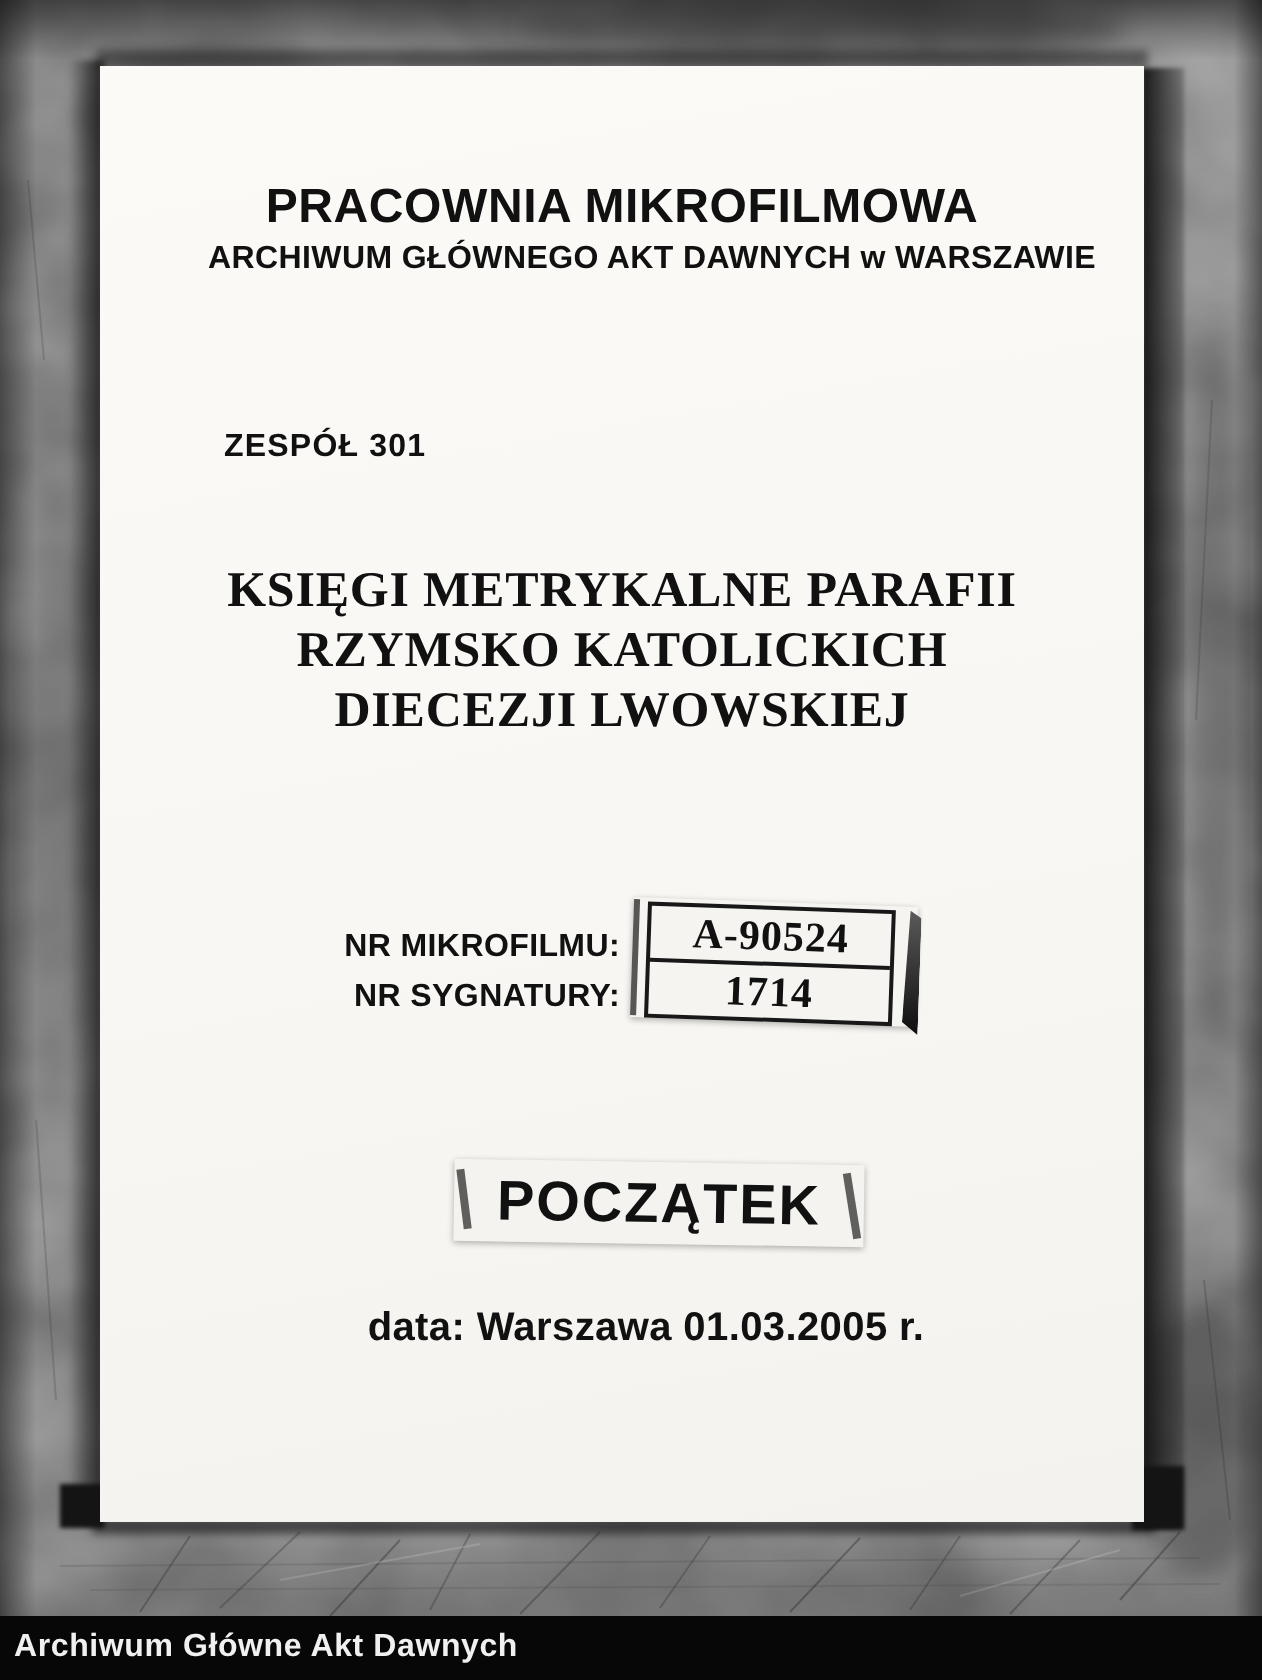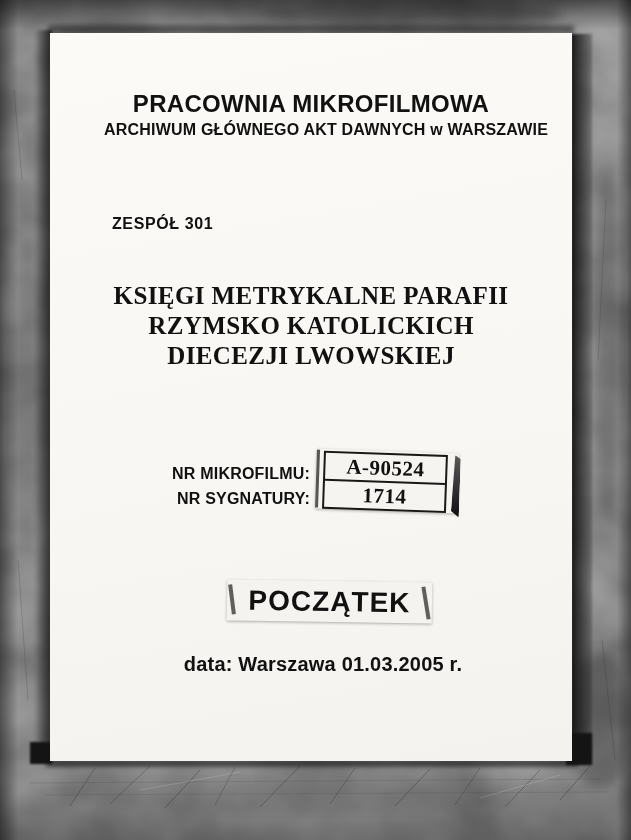--- a/index.html
+++ b/index.html
@@ -164,14 +164,17 @@
       <div class="strip-mark strip-mark-right"></div>
       <span class="start-text">POCZĄTEK</span>
     </div>
 
     <div class="date-line">data: Warszawa 01.03.2005 r.</div>
 
   </div>
 
   <div class="vignette"></div>
 
+  <div class="footer-bar">
+    <span class="footer-text">Archiwum Główne Akt Dawnych</span>
+  </div>
 
 </div>
 
 </body></html>

